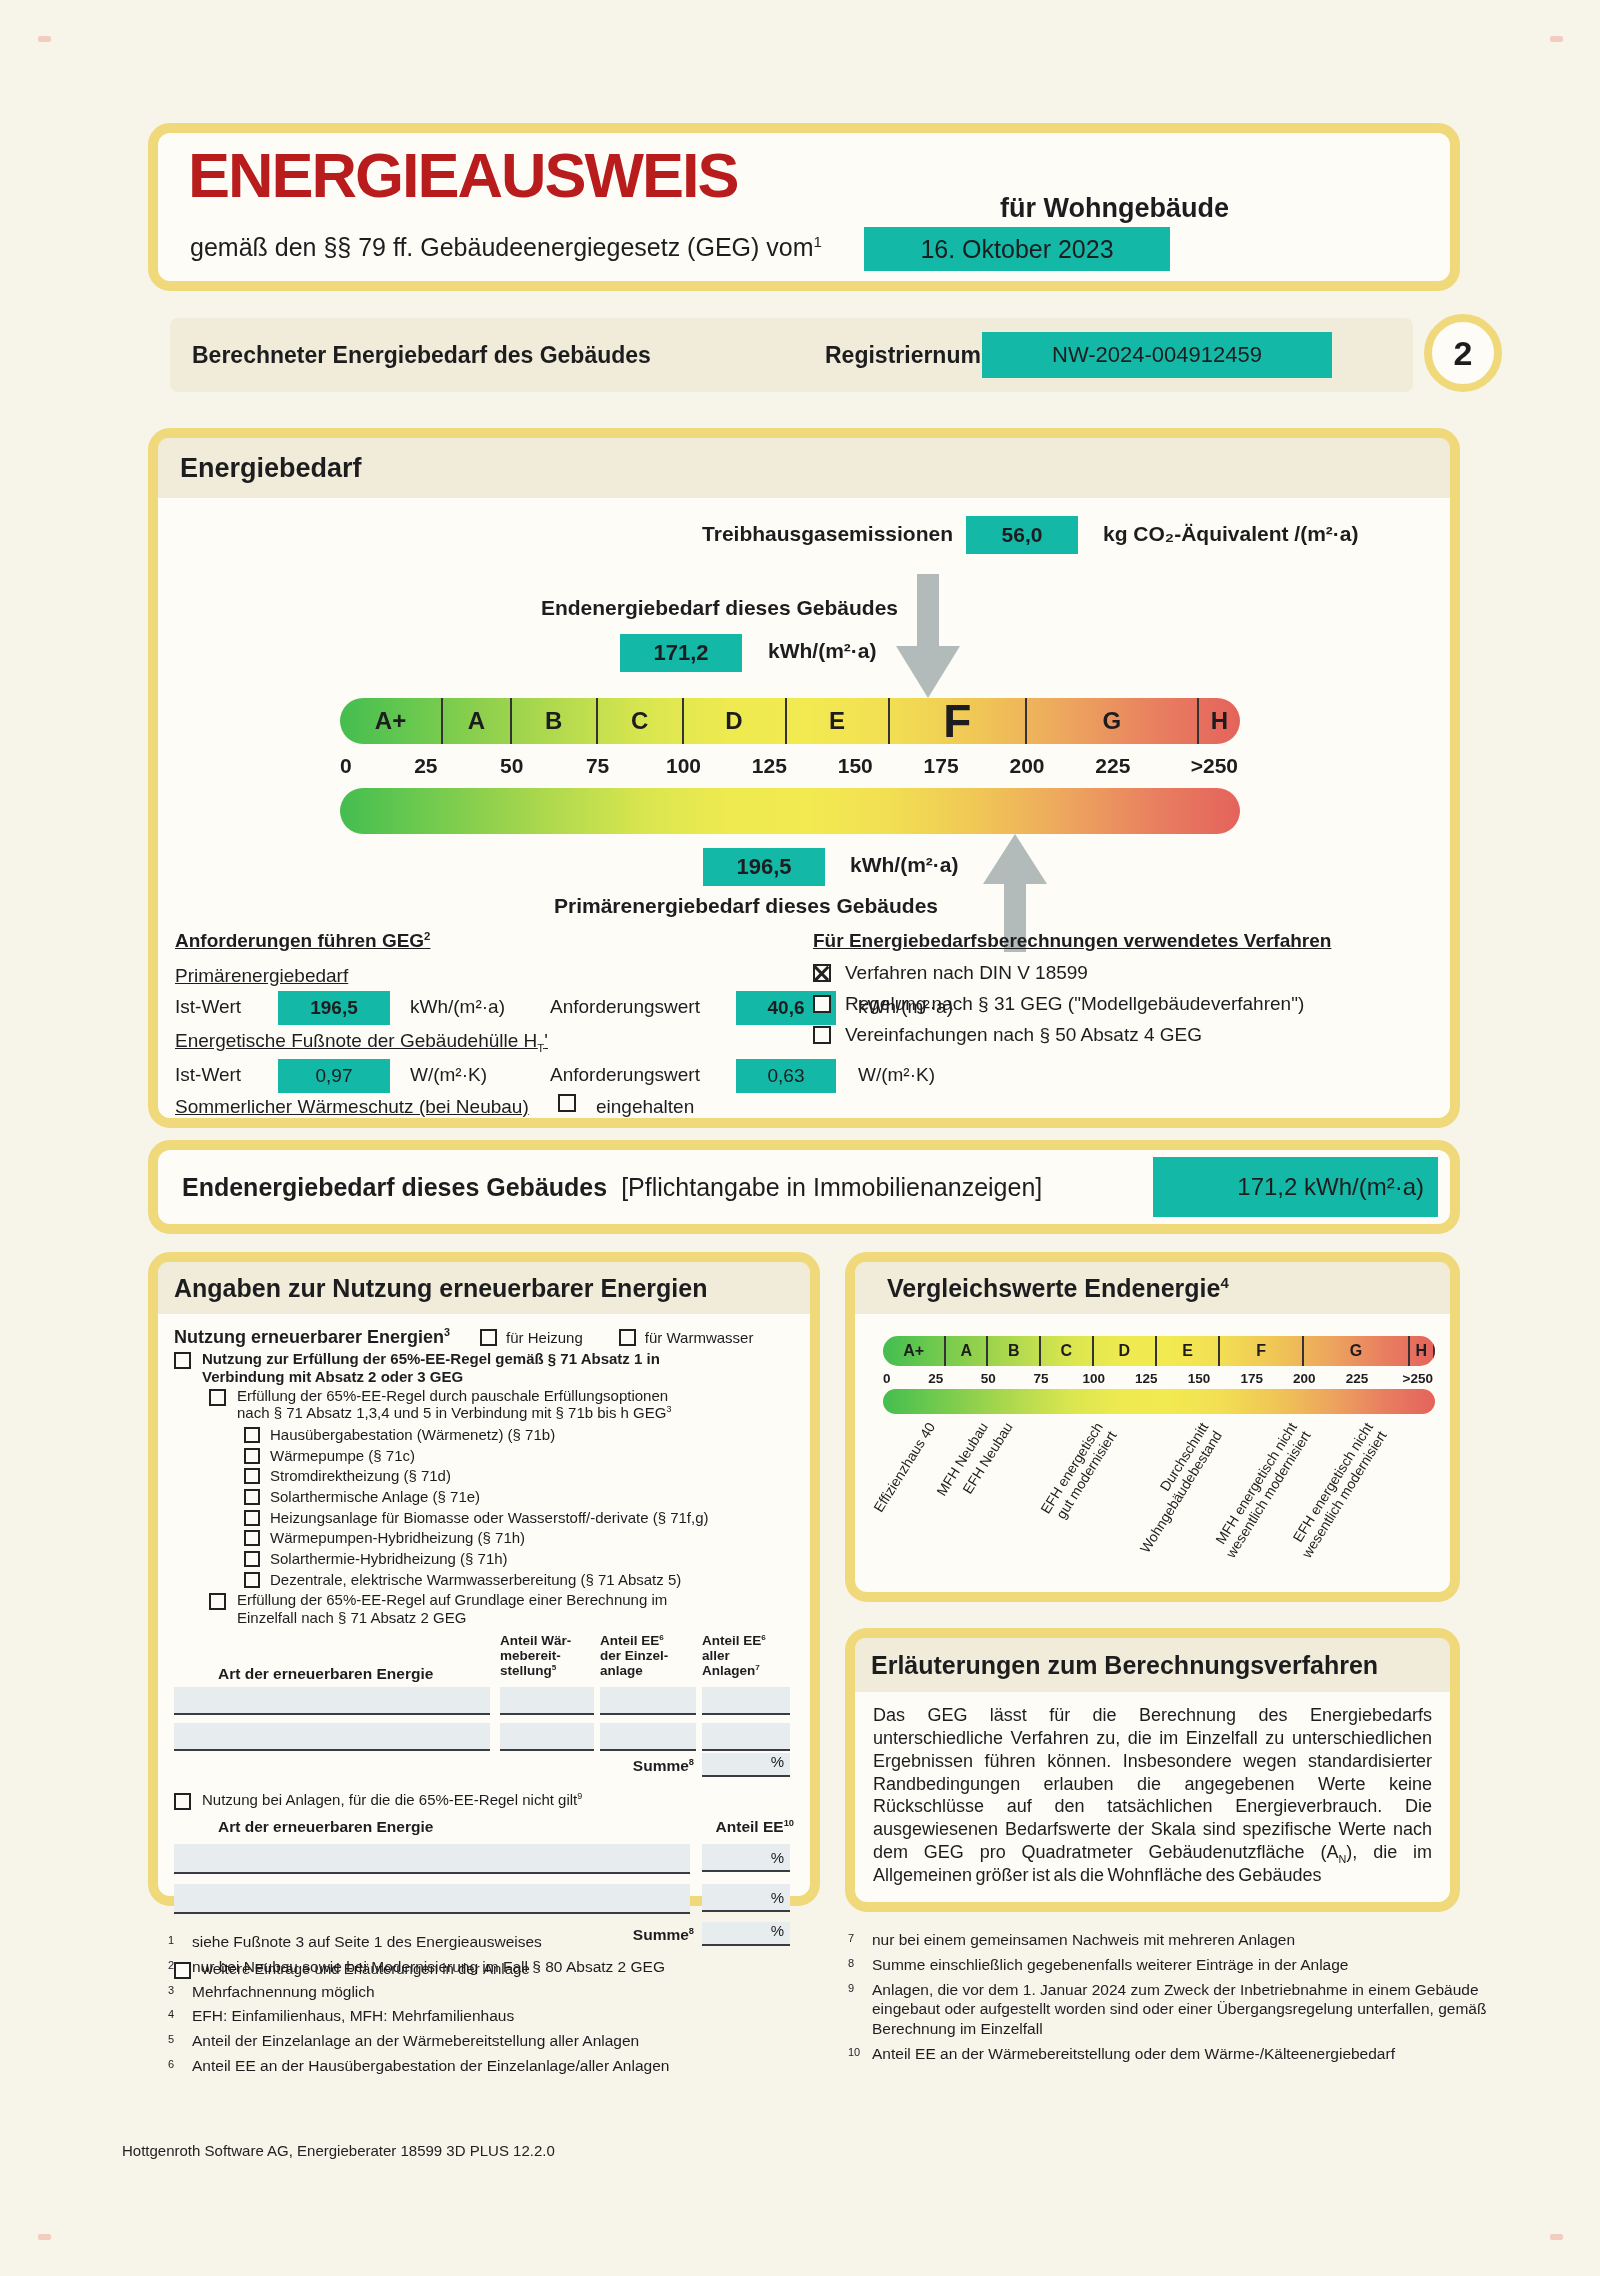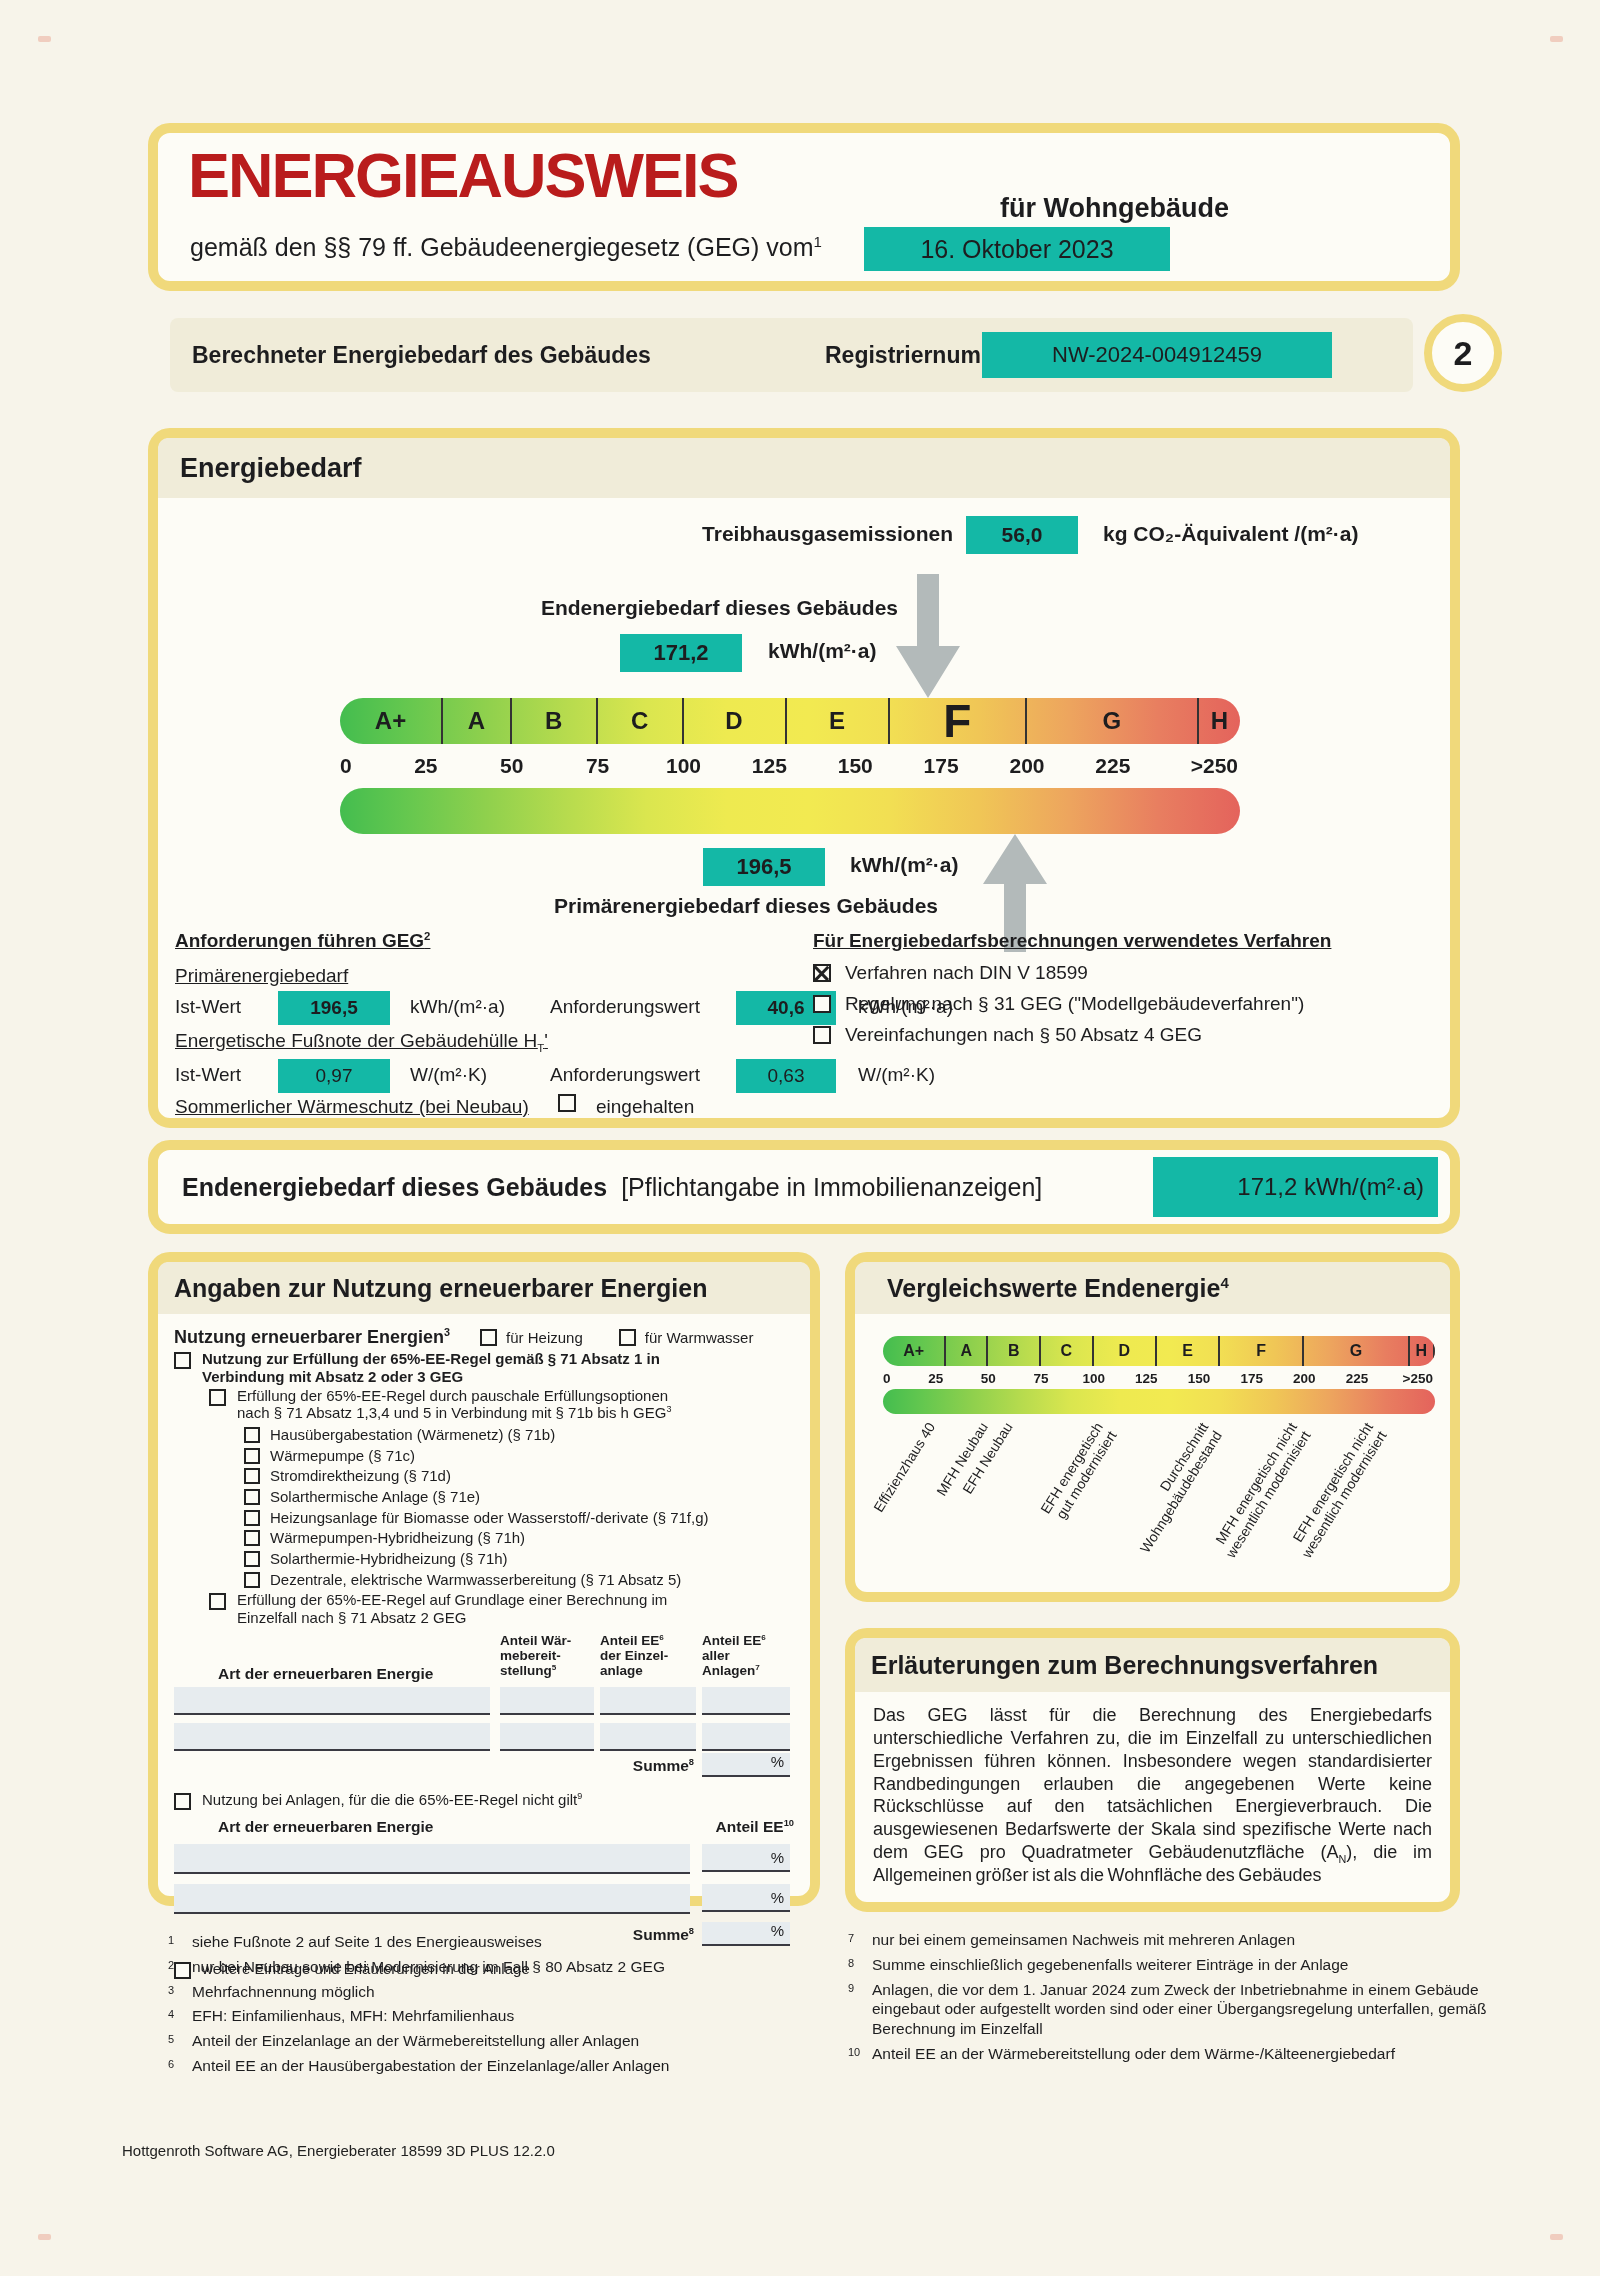--- a/index.html
+++ b/index.html
@@ -513,21 +513,21 @@
       <span>Erläuterungen zum Berechnungsverfahren</span>
     </div>
     <div id="erl-body">
       <span>Das GEG lässt für die Berechnung des Energiebedarfs unterschiedliche Verfahren zu, die im Einzelfall zu unterschiedlichen Ergebnissen führen können. Insbesondere wegen standardisierter Randbedingungen erlauben die angegebenen Werte keine Rückschlüsse auf den tatsächlichen Energieverbrauch. Die ausgewiesenen Bedarfswerte der Skala sind spezifische Werte nach dem GEG pro Quadratmeter Gebäudenutzfläche (A</span><sub>N</sub><span>), die im Allgemeinen größer ist als die Wohnfläche des Gebäudes</span>
     </div>
   </div>
 
   <div class="fncol" id="fn-left">
       <div class="fn">
         <span class="n">1</span>
-        <span class="t">siehe Fußnote 2 auf Seite 1 des Energieausweises</span>
+        <span class="t">siehe Fußnote 3 auf Seite 1 des Energieausweises</span>
       </div>
       <div class="fn">
         <span class="n">2</span>
         <span class="t">nur bei Neubau sowie bei Modernisierung im Fall § 80 Absatz 2 GEG</span>
       </div>
       <div class="fn">
         <span class="n">3</span>
         <span class="t">Mehrfachnennung möglich</span>
       </div>
       <div class="fn">

